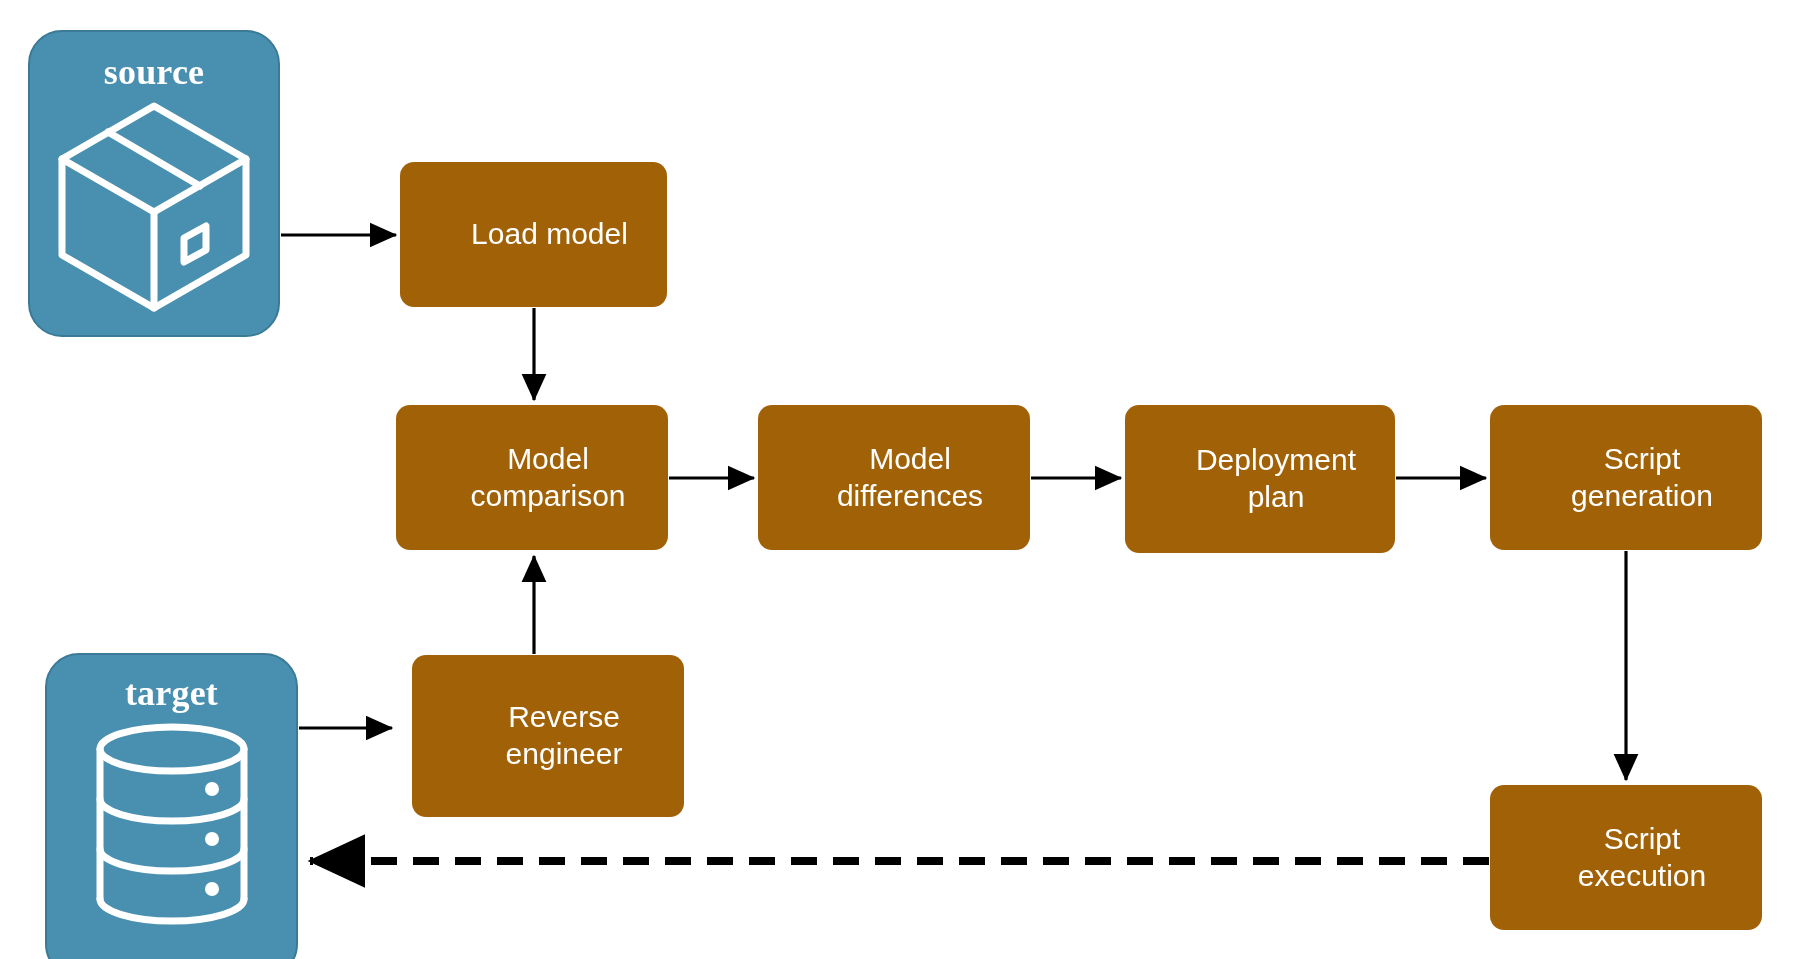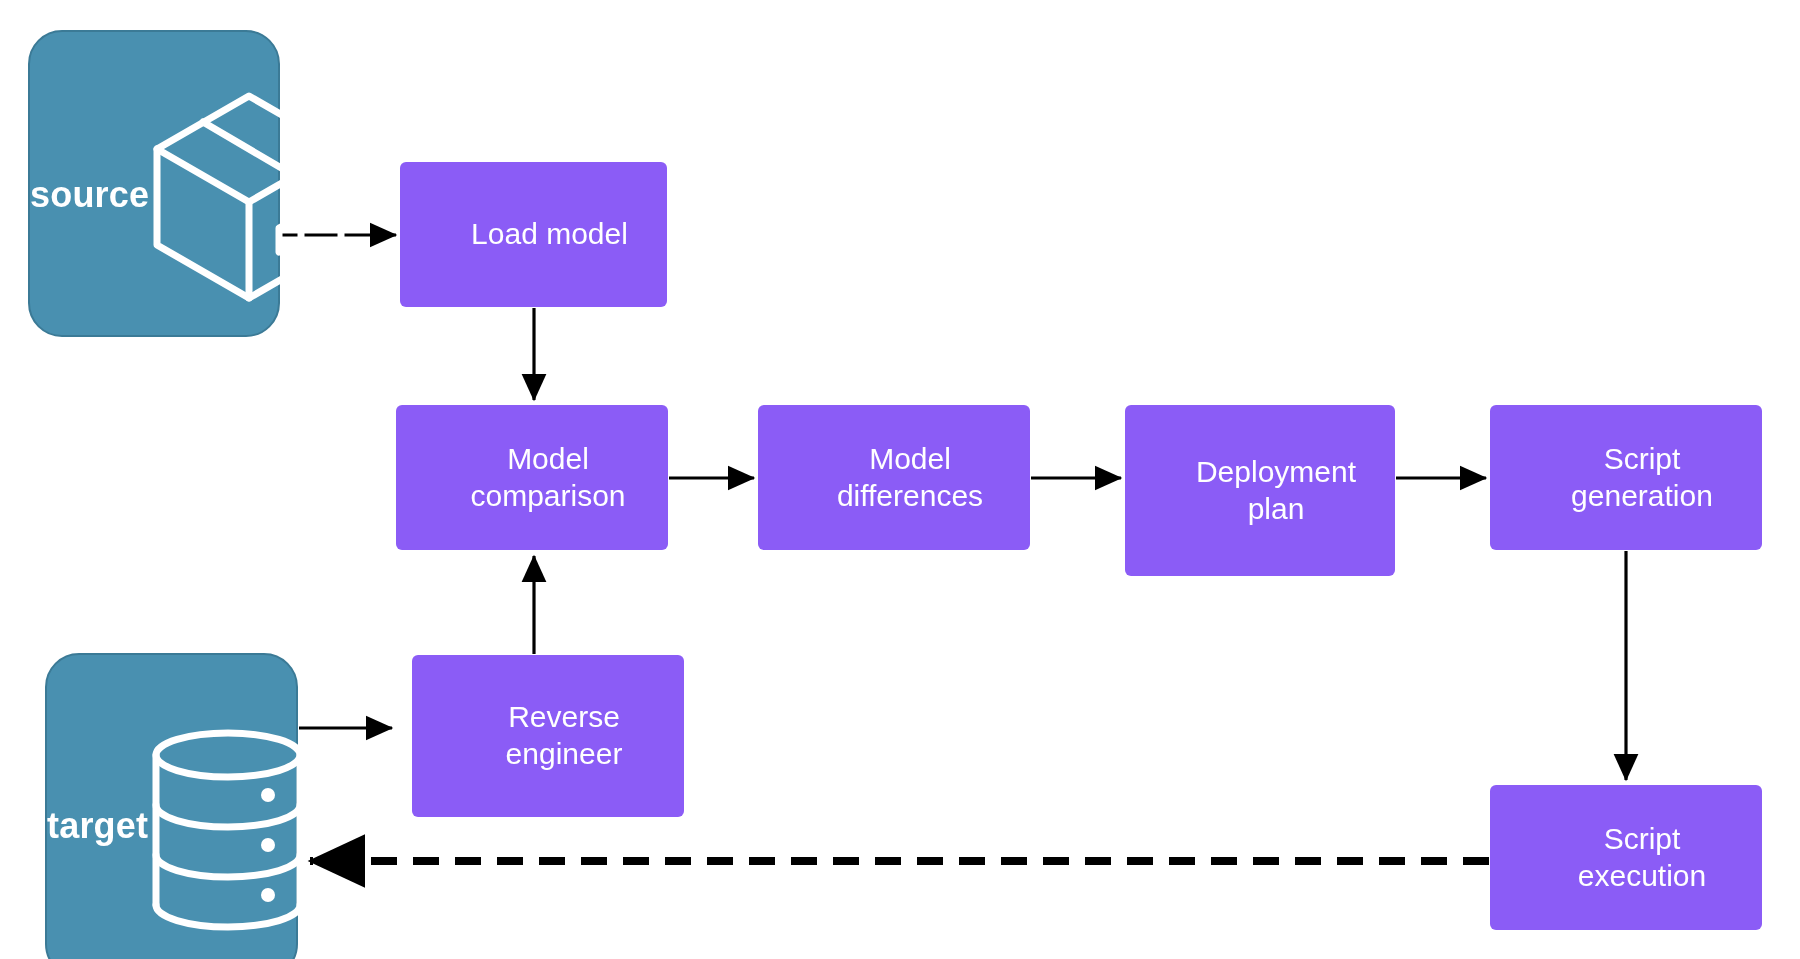--- a/index.html
+++ b/index.html
@@ -28,43 +28,44 @@
   }
 
   
   .endpoint {
     position: absolute;
     box-sizing: border-box;
     background: #4990b0;
     border: 2px solid #3b7a96;
     border-radius: 34px;
     display: flex;
-    flex-direction: row;
+    flex-direction: column;
     align-items: center;
     z-index: 3;
+    font-family: Liberation Serif, serif;
   }
   .endpoint-label {
     color: #ffffff;
     font-weight: bold;
     font-size: 36px;
     line-height: 1;
     letter-spacing: 0.2px;
     text-align: center;
     white-space: nowrap;
   }
   .endpoint-icon {
     display: block;
   }
 
   
   .node {
     position: absolute;
     box-sizing: border-box;
-    background: #8b5cf6;
-    border-radius: 6px;
+    background: #a16207;
+    border-radius: 14px;
     display: flex;
     align-items: center;
     justify-content: center;
     z-index: 3;
     padding-left: 32px;
   }
   .node-label {
     color: #ffffff;
     font-size: 30px;
     line-height: 1.23;
@@ -158,21 +159,21 @@
   <div class="node" style="left:396px; top:405px; width:272px; height:145px;">
     <span class="node-label">Model
 comparison</span>
   </div>
 
   <div class="node" style="left:758px; top:405px; width:272px; height:145px;">
     <span class="node-label">Model
 differences</span>
   </div>
 
-  <div class="node" style="left:1125px; top:405px; width:270px; height:171px;">
+  <div class="node" style="left:1125px; top:405px; width:270px; height:148px;">
     <span class="node-label">Deployment
 plan</span>
   </div>
 
   <div class="node" style="left:1490px; top:405px; width:272px; height:145px;">
     <span class="node-label">Script
 generation</span>
   </div>
 
   <div class="node" style="left:412px; top:655px; width:272px; height:162px;">

